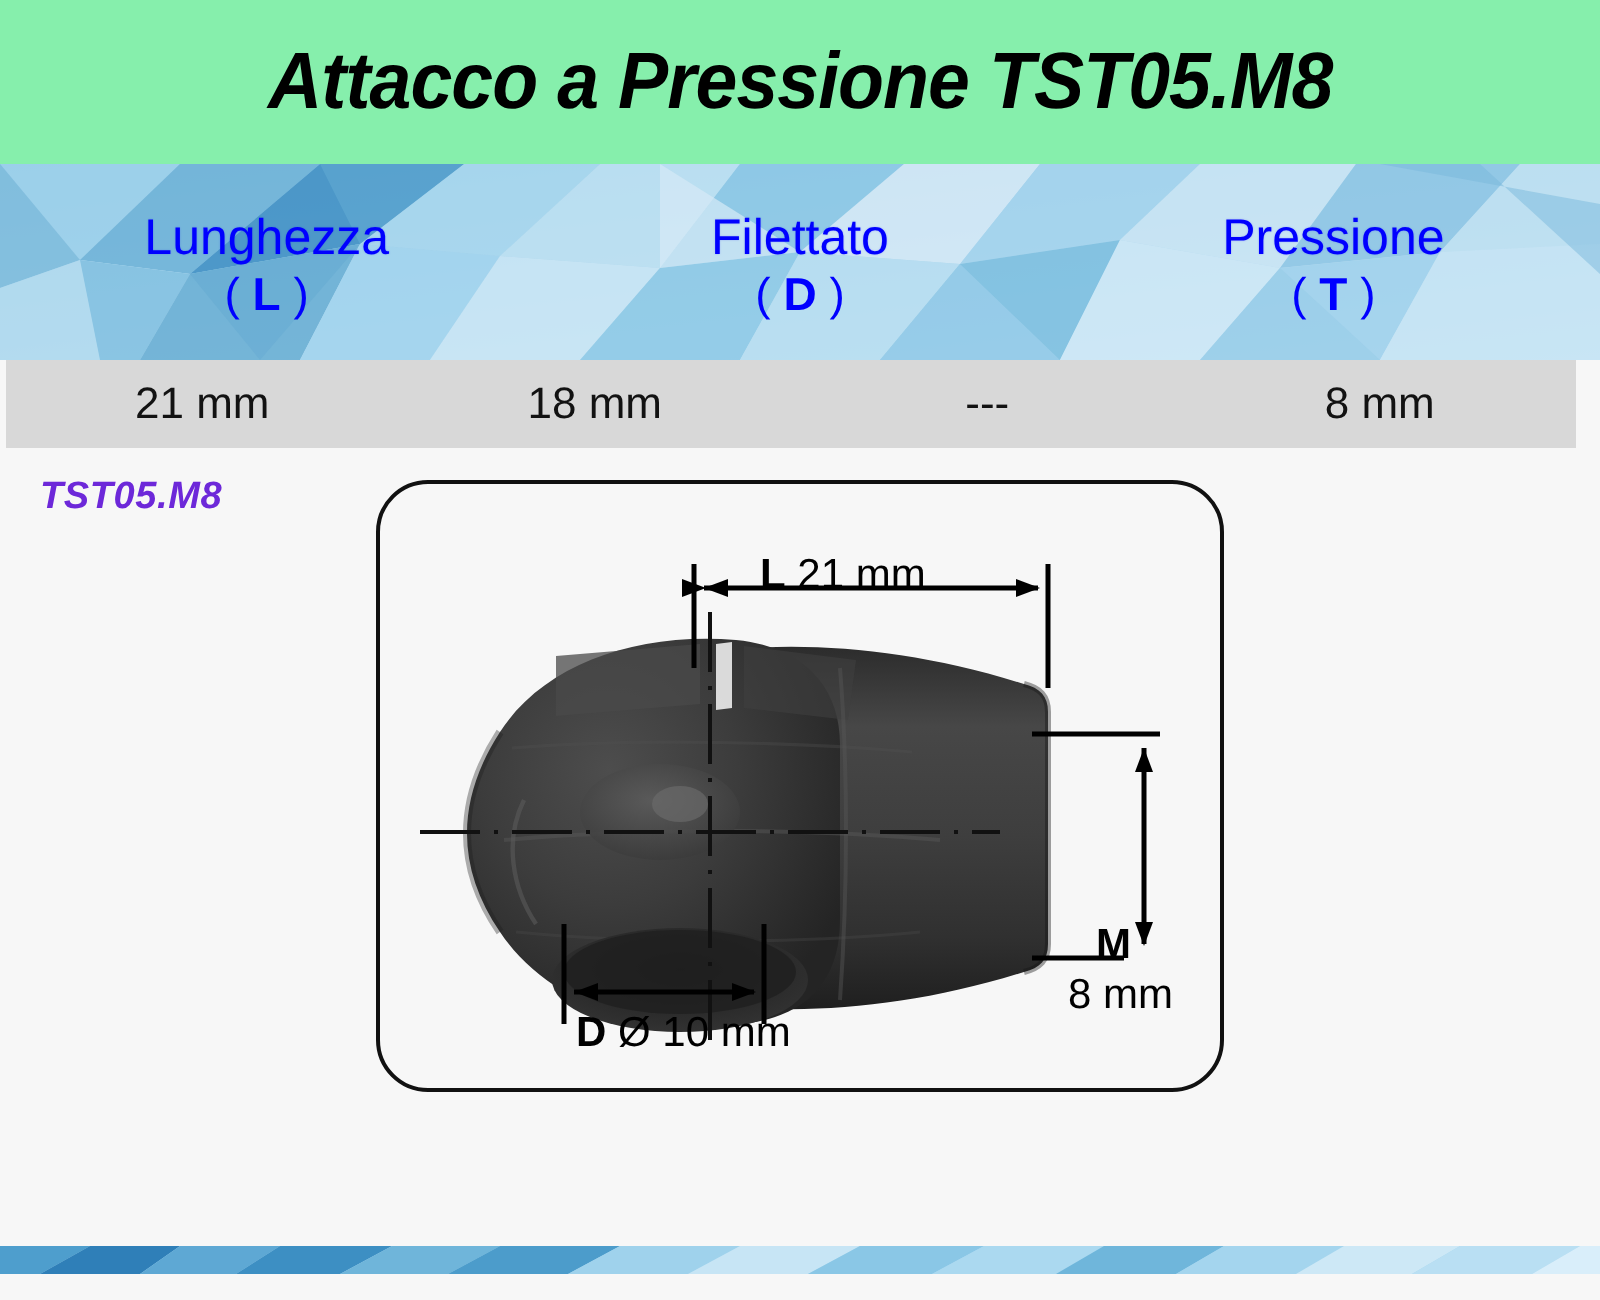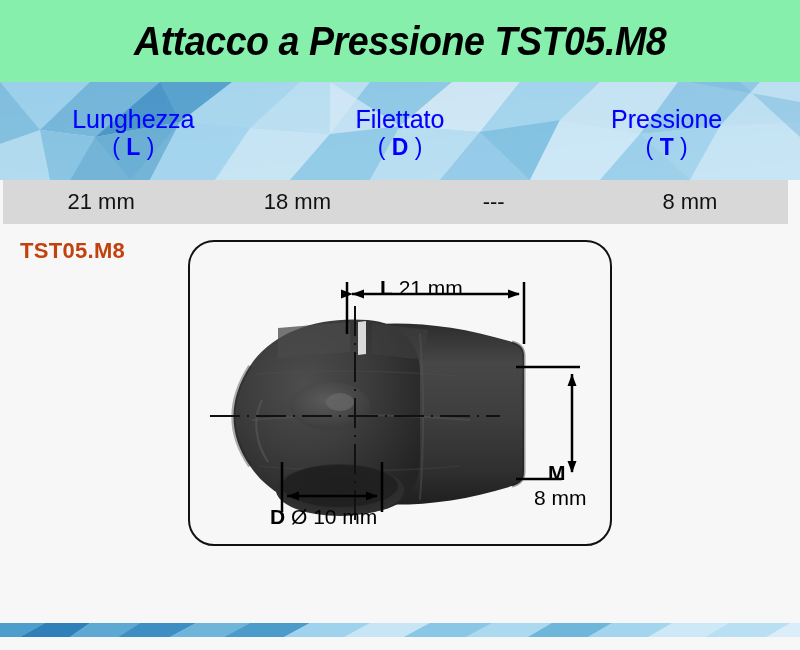--- a/index.html
+++ b/index.html
@@ -123,44 +123,45 @@
     height: 306px;
     border: 2.5px solid #111111;
     border-radius: 26px;
     box-sizing: border-box;
     background: transparent;
   }
   #spec-box-label {
     position: absolute;
     left: 20px;
     top: 14px;
-    font-size: 22px;
+    font-size: 19px;
     font-weight: bold;
-    color: #c2410c;
+    font-style: italic;
+    color: #6d28d9;
     letter-spacing: 0.3px;
   }
   #drawing-svg {
     position: absolute;
     left: 0; top: 0;
     width: 800px; height: 399px;
   }
 
   
   .dim-label {
     position: absolute;
     font-size: 21px;
     color: #000000;
     white-space: nowrap;
     line-height: 1.15;
   }
   .dim-label b { font-weight: bold; }
   #dim-l-label { left: 380px; top: 52px; }
   #dim-m-label { left: 548px; top: 237px; }
   #dim-m-value { left: 534px; top: 262px; }
-  #dim-d-label { left: 270px; top: 281px; }
+  #dim-d-label { left: 288px; top: 281px; }
 
   
   #footer-strip {
     position: absolute;
     left: 0;
     top: 623px;
     width: 800px;
     height: 14px;
     overflow: hidden;
     background: #9fd0e8;

